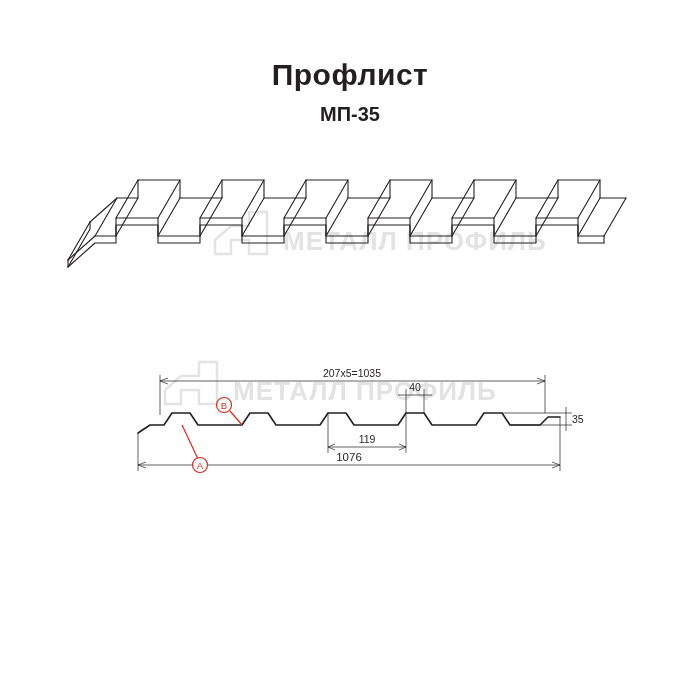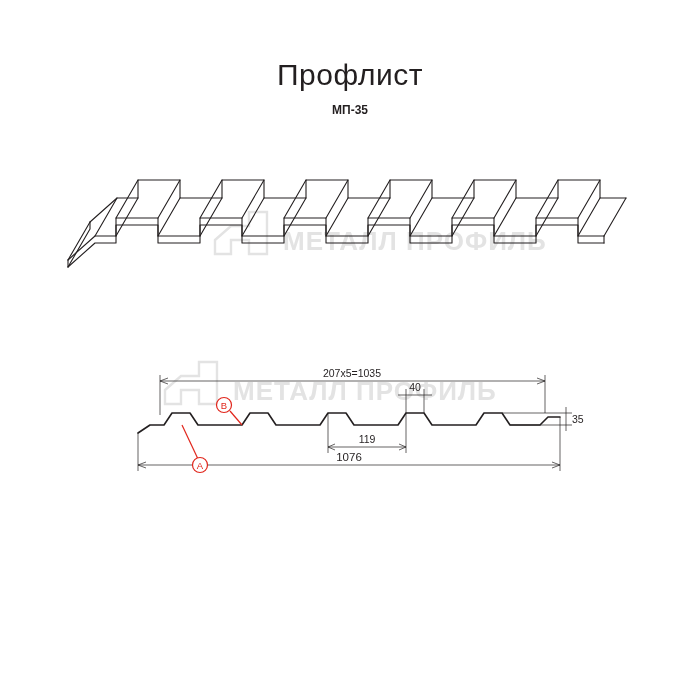--- a/index.html
+++ b/index.html
@@ -20,31 +20,31 @@
     width: 700px;
     height: 700px;
   }
   .title {
     position: absolute;
     top: 58px;
     left: 0;
     width: 700px;
     text-align: center;
     font-size: 30px;
-    font-weight: normal;
+    font-weight: bold;
     letter-spacing: 0.5px;
     color: #231f20;
   }
   .subtitle {
     position: absolute;
     top: 103px;
     left: 0;
     width: 700px;
     text-align: center;
-    font-size: 12px;
+    font-size: 20px;
     font-weight: bold;
     color: #231f20;
   }
   .footer {
     position: absolute;
     top: 618px;
     left: 0;
     width: 700px;
     text-align: center;
     font-size: 14.5px;

